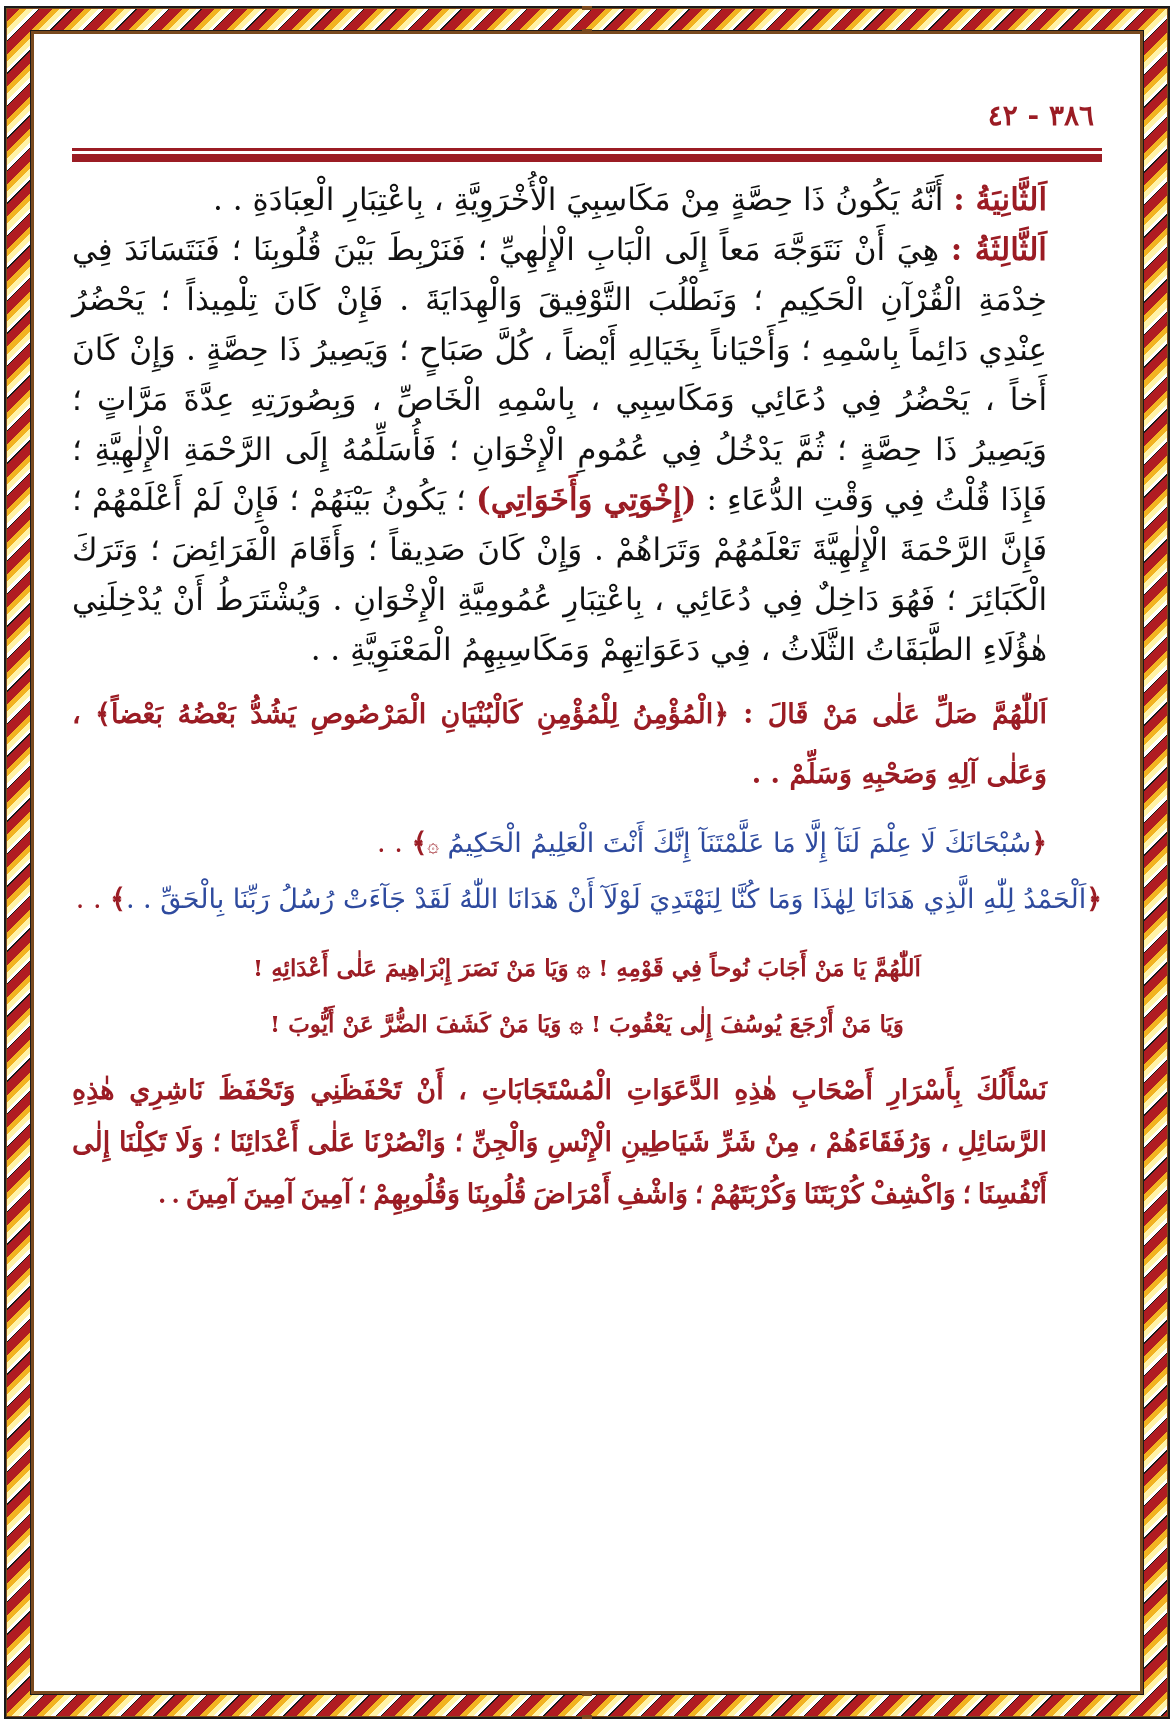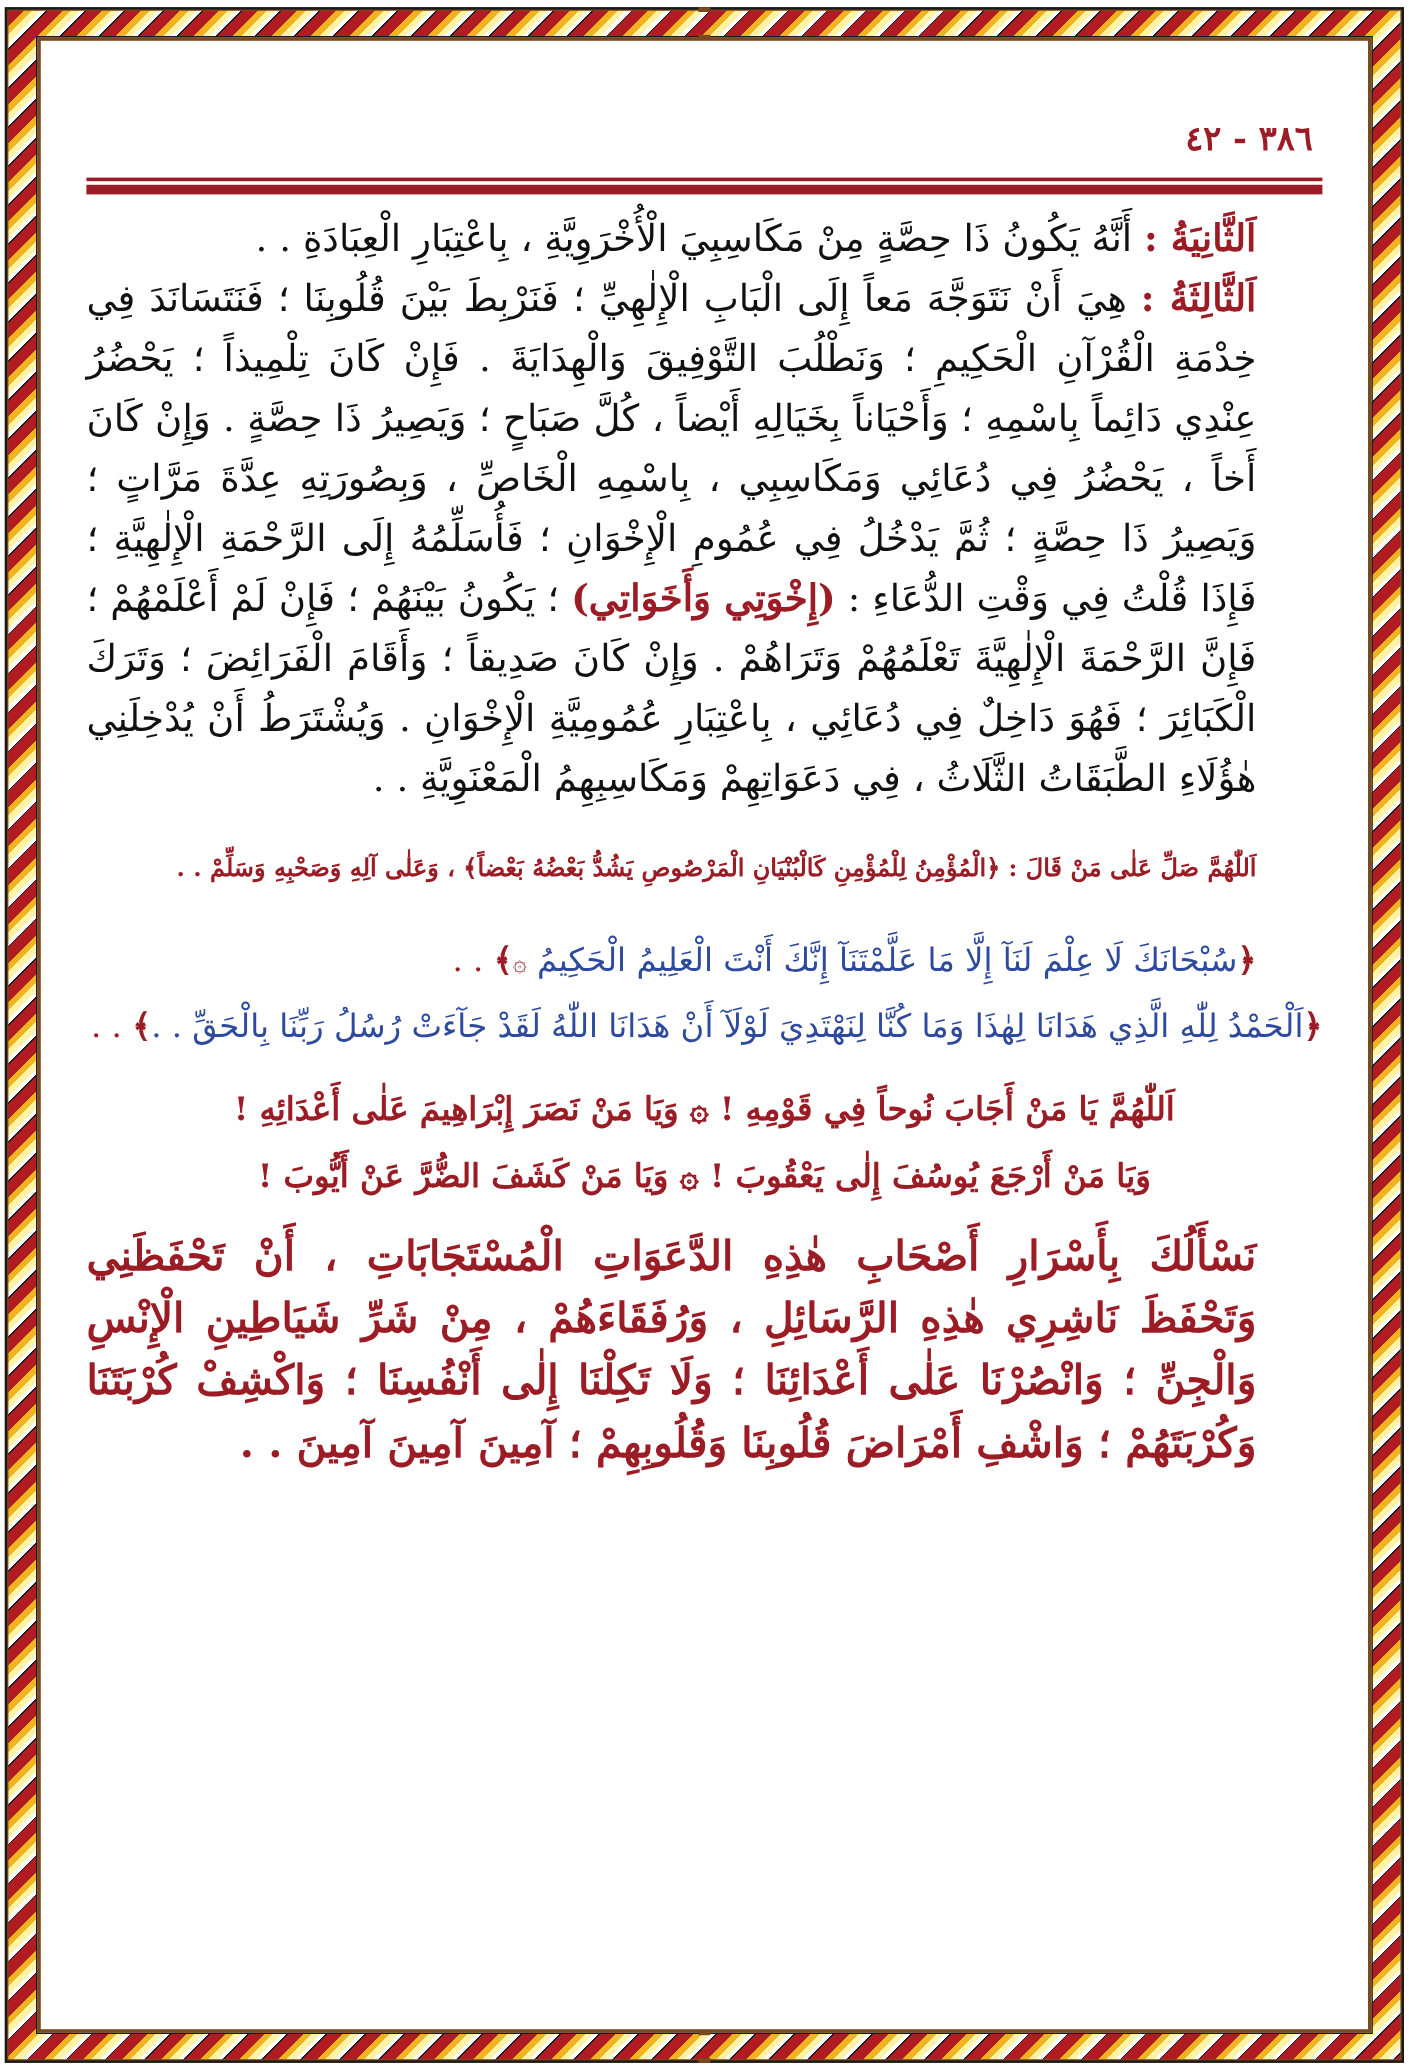--- a/index.html
+++ b/index.html
@@ -56,24 +56,24 @@
     font-size: 31px; line-height: 50px; text-align: justify;
     text-align-last: right; color: #111;
     margin: 0;
   }
   .indent { padding-right: 55px; }
   .lead { color: #9b1c24; font-weight: bold; }
   .red { color: #9b1c24; font-weight: bold; }
   .blue { color: #2e4a9e; font-weight: normal; }
 
   .p1 { margin-top: 12px; }
-  .p-salat { font-size: 20px; line-height: 78px; margin-top: 10px; }
+  .p-salat { font-size: 27px; line-height: 60px; margin-top: 10px; }
   .p-quran { font-size: 27px; line-height: 54px; margin-top: 12px; }
-  .p-dua { font-size: 27px; line-height: 56px; text-align: center; text-align-last: center; margin-top: 14px; }
-  .p-last { font-size: 34px; line-height: 52px; margin-top: 12px; }
+  .p-dua { font-size: 23px; line-height: 56px; text-align: center; text-align-last: center; margin-top: 14px; }
+  .p-last { font-size: 27px; line-height: 52px; margin-top: 12px; font-family: Liberation Serif, serif; }
 
   .bracket {
     display: inline-block; color: #9b1c24; font-weight: bold;
   }
   .rosette {
     display: inline-block; color: #9b1c24; font-size: 20px; vertical-align: middle;
   }
   .dots { color: #9b1c24; }
 </style>
 </head>

